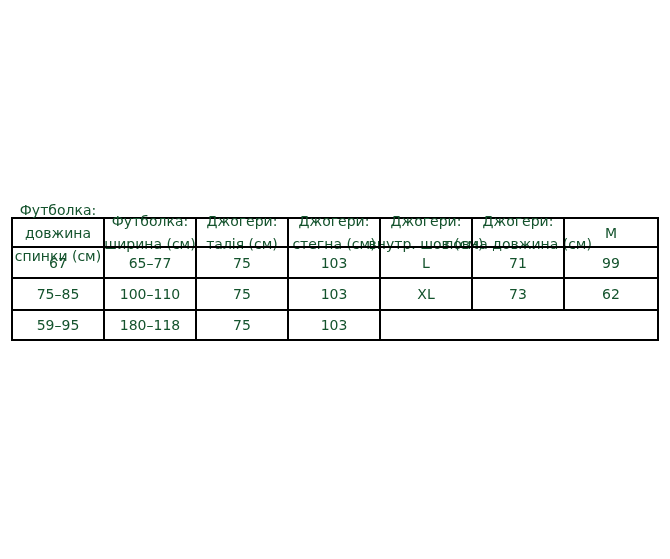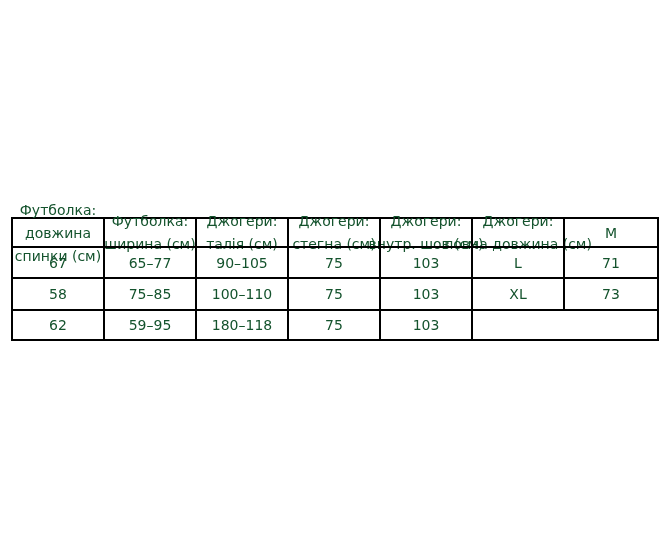--- a/index.html
+++ b/index.html
@@ -81,37 +81,34 @@
   <div class="cell">
     <span class="ct">M</span>
   </div>
   <div class="cell">
     <span class="ct">67</span>
   </div>
   <div class="cell">
     <span class="ct">65–77</span>
   </div>
   <div class="cell">
-    <span class="ct">90–105</span>
-  </div>
-  <div class="cell">
     <span class="ct">75</span>
   </div>
   <div class="cell">
     <span class="ct">103</span>
   </div>
 
   <div class="cell">
     <span class="ct">L</span>
   </div>
   <div class="cell">
     <span class="ct">71</span>
   </div>
   <div class="cell">
-    <span class="ct">58</span>
+    <span class="ct">99</span>
   </div>
   <div class="cell">
     <span class="ct">75–85</span>
   </div>
   <div class="cell">
     <span class="ct">100–110</span>
   </div>
   <div class="cell">
     <span class="ct">75</span>
   </div>

